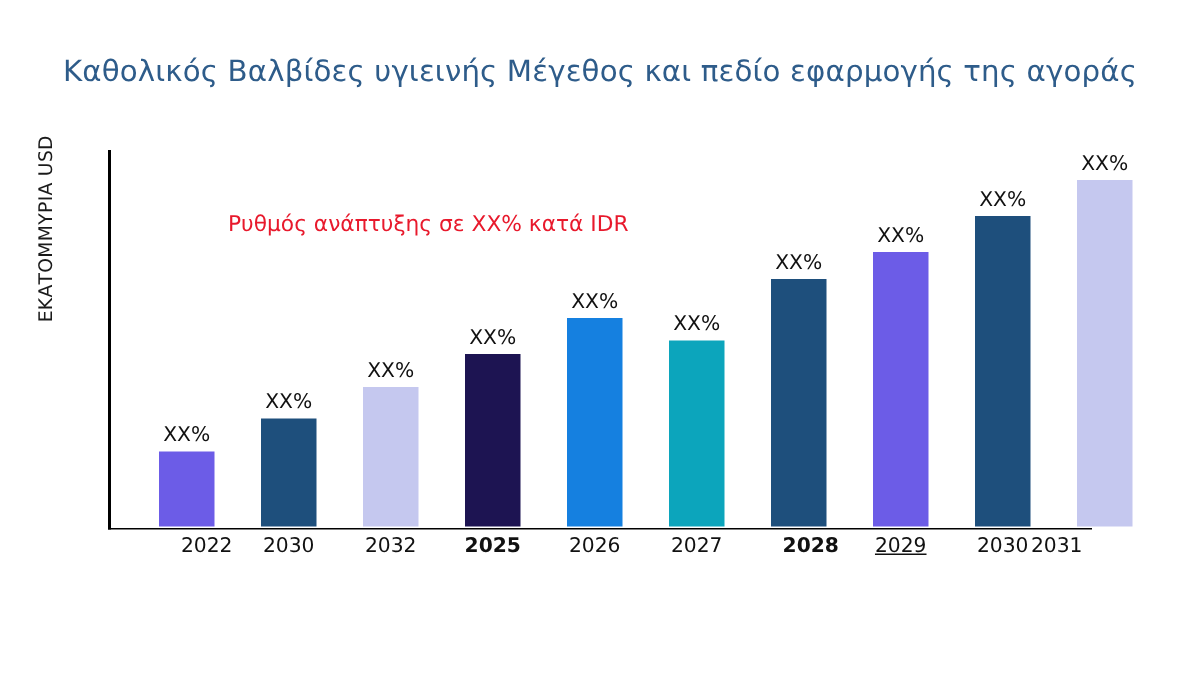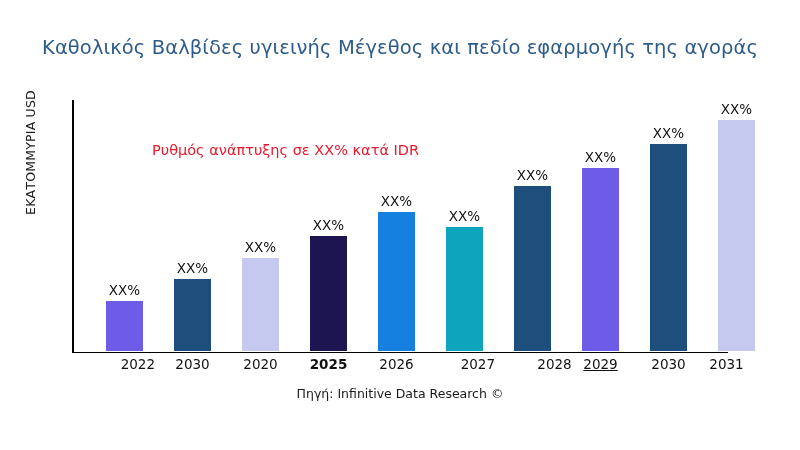--- a/index.html
+++ b/index.html
@@ -183,25 +183,24 @@
           <div class="bar-value" style="bottom: 234px;">XX%</div>
         </div>
       </div>
   </div>
 
   <div id="growth-note">Ρυθμός ανάπτυξης σε XX% κατά IDR</div>
 
   <div id="x-ticks">
       <div class="x-tick" style="left: 22px; text-align: right;">2022</div>
       <div class="x-tick" style="left: 90px;">2030</div>
-      <div class="x-tick" style="left: 158px;">2020</div>
+      <div class="x-tick" style="left: 158px;">2032</div>
       <div class="x-tick" style="left: 226px; font-weight: bold;">2025</div>
       <div class="x-tick" style="left: 294px; text-align: center;">2026</div>
-      <div class="x-tick" style="left: 362px; text-align: right;">2027</div>
-      <div class="x-tick" style="left: 452px;">2028</div>
+      <div class="x-tick" style="left: 362px;">2027</div>
+      <div class="x-tick" style="left: 438px; font-weight: bold;">2028</div>
       <div class="x-tick" style="left: 498px; text-decoration: underline;">2029</div>
       <div class="x-tick" style="left: 566px;">2030</div>
-      <div class="x-tick" style="left: 624px;">2031</div>
+      <div class="x-tick" style="left: 602px;">2031</div>
     </div>
 
-  <div id="source-note">Πηγή: Infinitive Data Research ©</div>
 
 </div>
 
 </body></html>

